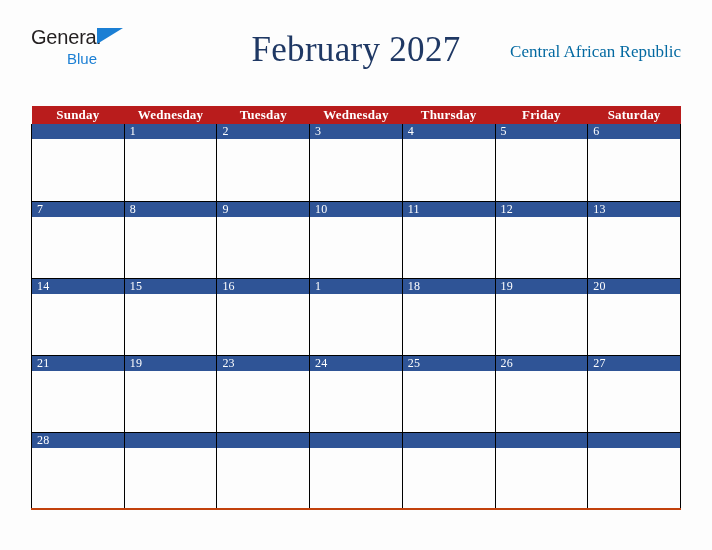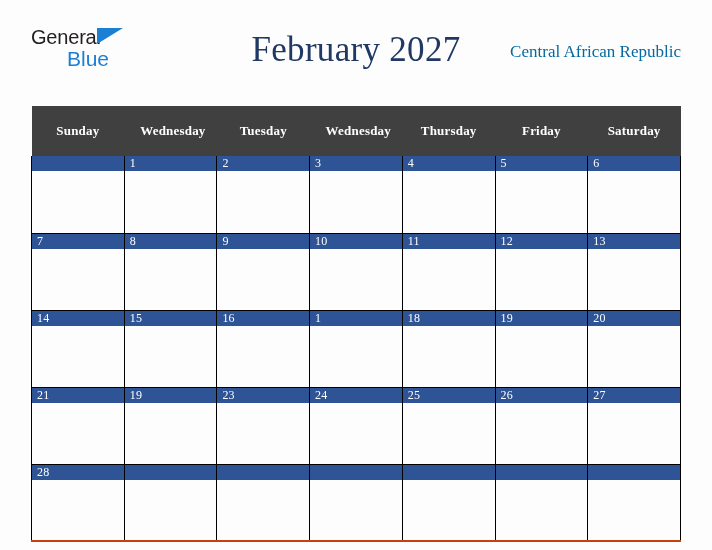--- a/index.html
+++ b/index.html
@@ -54,21 +54,21 @@
     width: 0;
     height: 0;
     border-left: 26px solid #1b7fd4;
     border-bottom: 16px solid transparent;
   }
   .logo-blue {
     position: absolute;
     left: 36px;
     top: 21px;
     font-family: "Liberation Sans", sans-serif;
-    font-size: 21px;
+    font-size: 15px;
     color: #1b7fd4;
     line-height: 23px;
     white-space: nowrap;
   }
 
   .title {
     position: absolute;
     left: 0;
     right: 0;
     top: 5px;
@@ -93,26 +93,26 @@
   .calendar {
     position: absolute;
     left: 31px;
     top: 82px;
     width: 650px;
     border-collapse: collapse;
     table-layout: fixed;
   }
 
   .calendar th {
-    background: #404040;
+    background: #b91c1c;
     color: #ffffff;
     font-size: 13px;
     font-weight: bold;
     height: 18px;
-    padding: 16px;
+    padding: 0;
     text-align: center;
     letter-spacing: 0.2px;
     border: none;
   }
 
   .calendar td {
     padding: 0;
     vertical-align: top;
     border-left: 1px solid #000000;
     border-right: 1px solid #000000;

